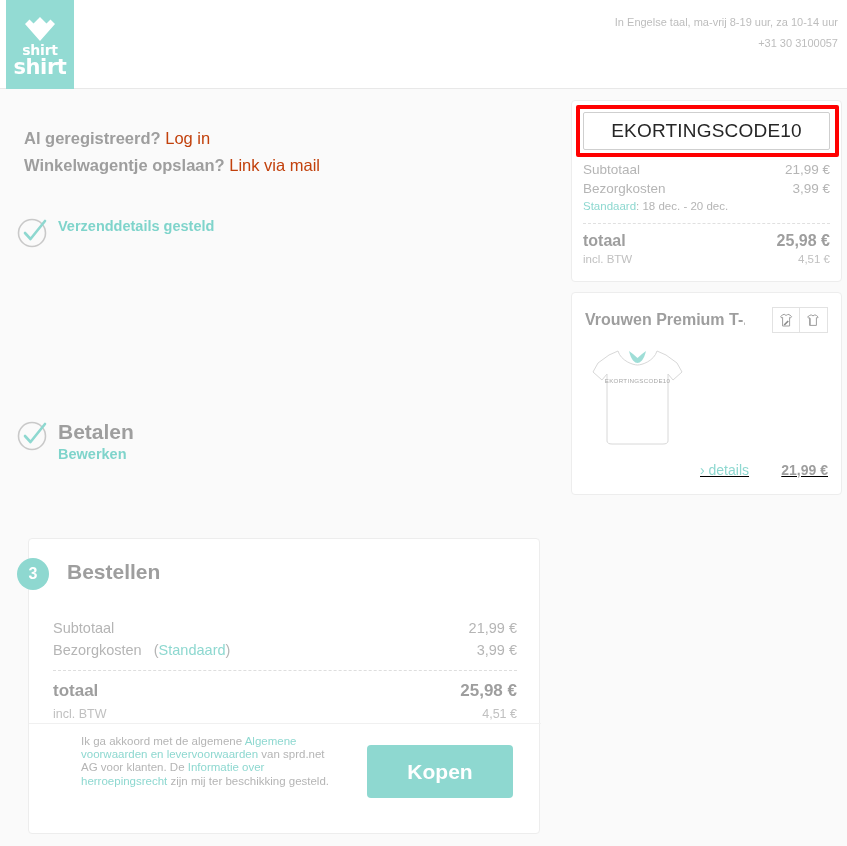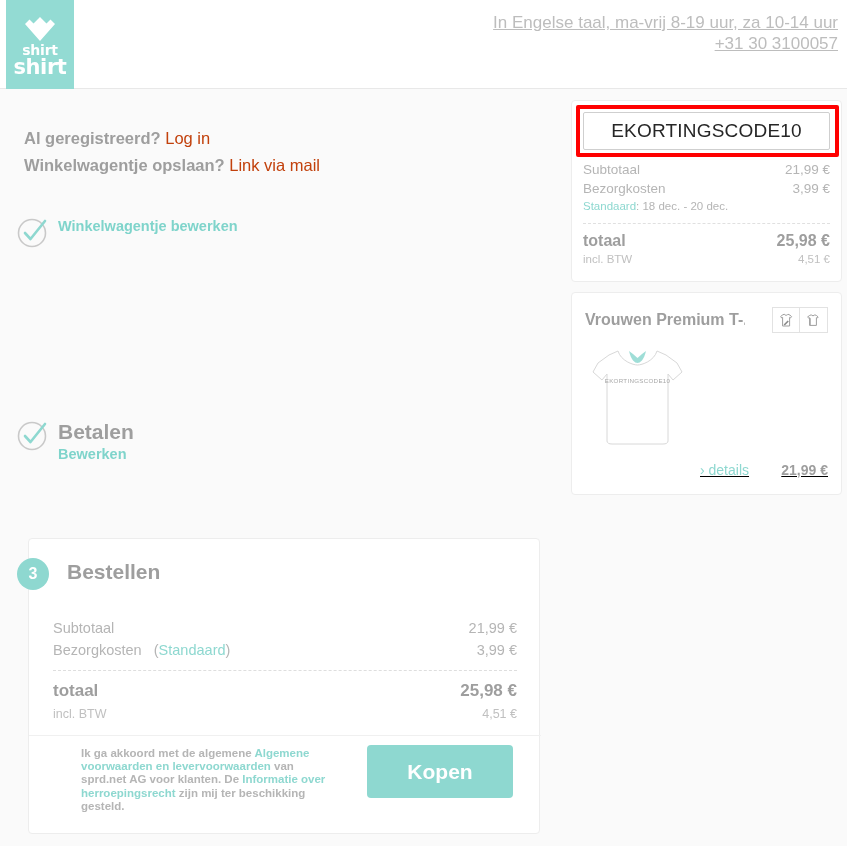--- a/index.html
+++ b/index.html
@@ -26,21 +26,21 @@
   .logo-word1 {
     color: #fff; font-size: 14px; font-weight: bold; line-height: 13px;
     letter-spacing: -0.2px; font-family: "DejaVu Sans", sans-serif;
   }
   .logo-word2 {
     color: #fff; font-size: 21px; font-weight: bold; line-height: 20px;
     letter-spacing: -0.4px; font-family: "DejaVu Sans", sans-serif;
   }
   #header-contact {
     position: absolute; right: 9px; top: 12px; text-align: right;
-    color: #bdbdbd; font-size: 17px; line-height: 21px; text-decoration: underline;
+    color: #bdbdbd; font-size: 11px; line-height: 21px;
   }
 
   
   #left-col { position: absolute; left: 0; top: 89px; width: 560px; }
 
   .account-lines { margin: 36px 0 0 24px; }
   .account-line {
     font-size: 16.5px; font-weight: bold; color: #9e9e9e;
     line-height: 27px; white-space: nowrap;
   }
@@ -77,23 +77,22 @@
   .sum-label .ship-method { color: #8ed8d0; }
   .sum-value { font-size: 14.5px; color: #b5b5b5; }
   .sum-divider { border-top: 1px dashed #dedede; margin: 9px 0 9px 0; }
   .sum-row.total .sum-label { font-size: 17px; font-weight: bold; color: #9e9e9e; }
   .sum-row.total .sum-value { font-size: 17px; font-weight: bold; color: #9e9e9e; }
   .sum-row.vat { margin-top: 1px; }
   .sum-row.vat .sum-label { font-size: 12.5px; color: #c0c0c0; }
   .sum-row.vat .sum-value { font-size: 12.5px; color: #c0c0c0; }
 
   #order-footer {
-    position: absolute; left: 0; top: 196px; width: 512px; height: 99px;
+    position: absolute; left: 0; top: 184px; width: 512px; height: 99px;
     border-top: 1px solid #f0f0f0;
-    font-weight: bold;
   }
   #terms-text {
     position: absolute; left: 52px; top: 11px; width: 250px;
     font-size: 11.5px; color: #b5b5b5; line-height: 13.2px;
   }
   #terms-text a { color: #8ed8d0; text-decoration: none; }
   #buy-button {
     position: absolute; left: 338px; top: 206px; width: 146px; height: 53px;
     background: #8ed8d0; border: none; border-radius: 4px; color: #ffffff;
     font-size: 21px; font-weight: bold; cursor: pointer;
@@ -220,21 +219,21 @@
 
     <div class="step-row" id="step-shipping">
       <span class="step-check">
         <svg width="34" height="34" viewBox="0 0 34 34">
           <circle cx="16" cy="18" r="13.5" fill="none" stroke="#c9c9c9" stroke-width="1.6"></circle>
           <path d="M9 18 L14.5 24 L29 6" fill="none" stroke="#8ed8d0" stroke-width="2.6" stroke-linecap="round" stroke-linejoin="round"></path>
         </svg>
       </span>
       <span class="step-texts">
         <div class="step-sub">
-          <a href="#">Winkelwagentje bewerken</a>
+          <a href="#">Verzenddetails gesteld</a>
         </div>
       </span>
     </div>
 
     <div class="step-row" id="step-payment">
       <span class="step-check">
         <svg width="34" height="34" viewBox="0 0 34 34">
           <circle cx="16" cy="18" r="13.5" fill="none" stroke="#c9c9c9" stroke-width="1.6"></circle>
           <path d="M9 18 L14.5 24 L29 6" fill="none" stroke="#8ed8d0" stroke-width="2.6" stroke-linecap="round" stroke-linejoin="round"></path>
         </svg>

